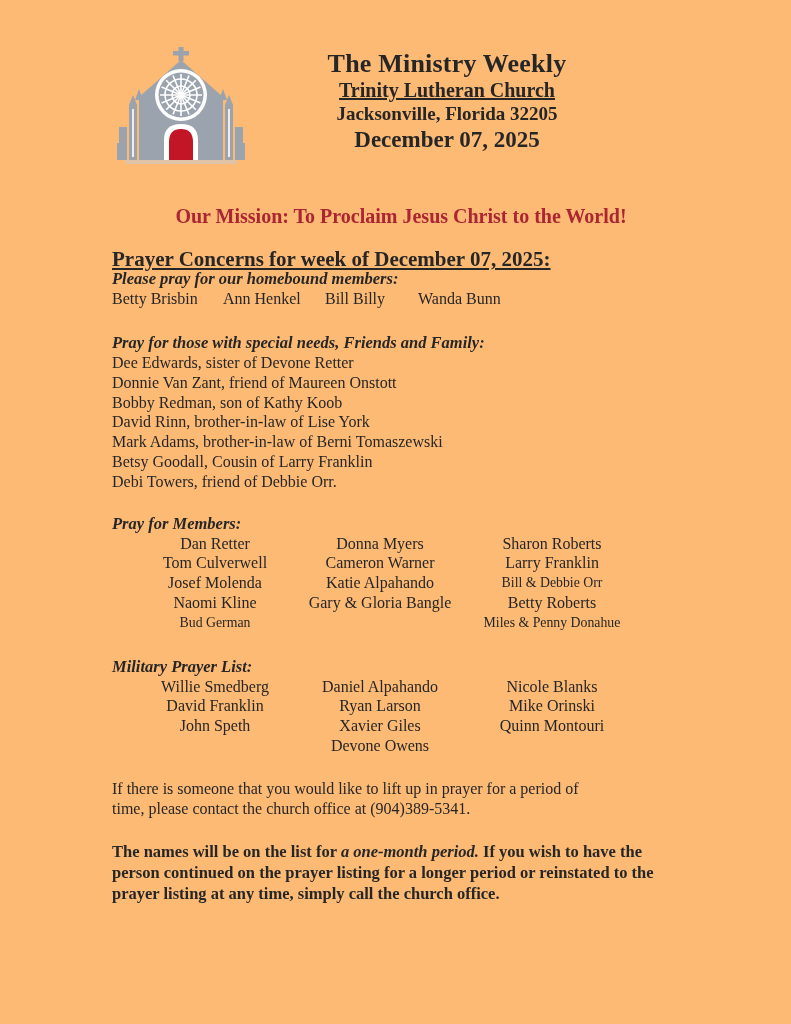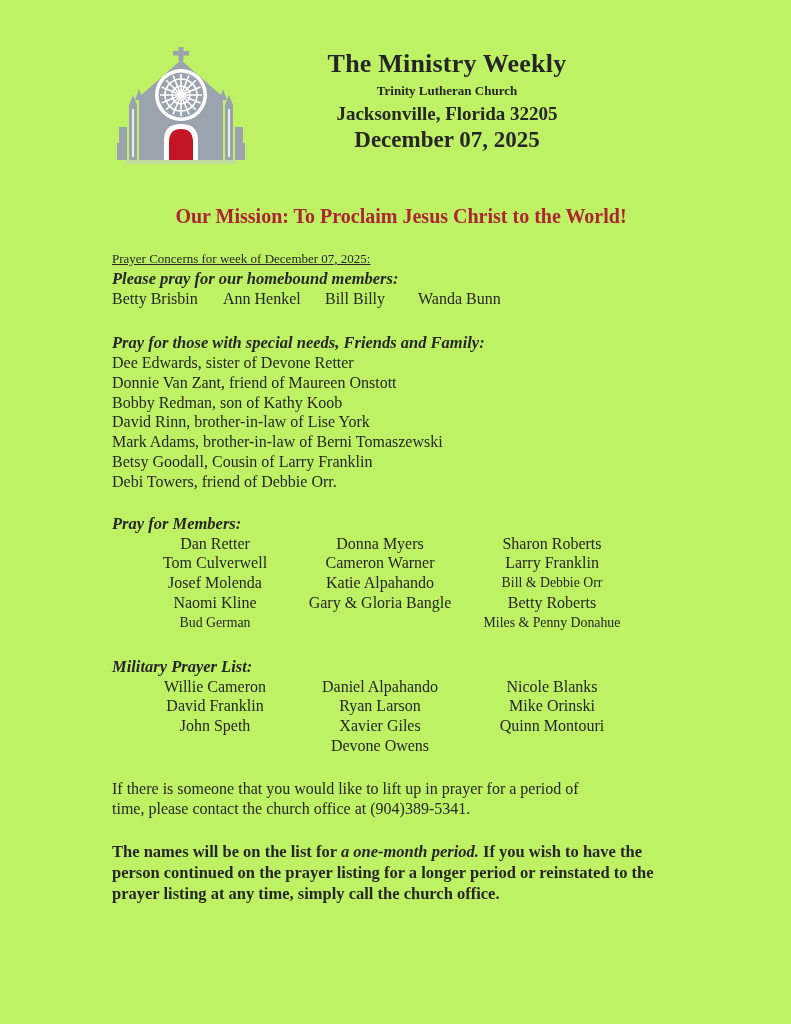--- a/index.html
+++ b/index.html
@@ -1,21 +1,21 @@
 <!DOCTYPE html>
 <html style="--mission_red: #ab2533; --church_gray: #9aa3ae; --door_red: #c21627;"><head>
 <meta charset="utf-8">
 <style>
   * { margin: 0; padding: 0; box-sizing: border-box; }
   html, body { background: #ffffff; }
   .page {
     position: relative;
     width: 791px;
     height: 1024px;
-    background: #bef264;
+    background: #fdba74;
     font-family: "Liberation Serif", "DejaVu Serif", serif;
     color: #262626;
     overflow: hidden;
   }
 
   
   .logo {
     position: absolute;
     left: 117px;
     top: 47px;
@@ -29,44 +29,44 @@
 
   .masthead {
     position: absolute;
     left: 277px;
     top: 48px;
     width: 340px;
     text-align: center;
     font-weight: bold;
   }
   .masthead .title   { font-size: 26px; line-height: 31px; letter-spacing: 0.2px; }
-  .masthead .church  { font-size: 13px; line-height: 23px; }
+  .masthead .church  { font-size: 20px; line-height: 23px; text-decoration: underline; }
   .masthead .loc     { font-size: 19px; line-height: 23px; }
   .masthead .date    { font-size: 23px; line-height: 30px; }
 
   
   .main {
     position: absolute;
     left: 112px;
     top: 204px;
     width: 540px;
   }
   .mission {
     margin-left: 38px;
     text-align: center;
     font-weight: bold;
     font-size: 20px;
     line-height: 24px;
     color: var(--mission_red);
   }
   .concerns-heading {
     margin-top: 21px;
-    font-weight: normal;
+    font-weight: bold;
     text-decoration: underline;
-    font-size: 13px;
+    font-size: 21px;
     line-height: 20px;
   }
   .sub-label {
     font-weight: bold;
     font-style: italic;
     font-size: 16.5px;
     line-height: 20px;
   }
   .homebound-names {
     display: flex;
@@ -217,21 +217,21 @@
       <div>Naomi Kline</div>
       <div>Gary &amp; Gloria Bangle</div>
       <div>Betty Roberts</div>
       <div class="small">Bud German</div>
       <div></div>
       <div class="small">Miles &amp; Penny Donahue</div>
     </div>
 
     <div class="sub-label military-label">Military Prayer List:</div>
     <div class="name-grid">
-      <div>Willie Cameron</div>
+      <div>Willie Smedberg</div>
       <div>Daniel Alpahando</div>
       <div>Nicole Blanks</div>
       <div>David Franklin</div>
       <div>Ryan Larson</div>
       <div>Mike Orinski</div>
       <div>John Speth</div>
       <div>Xavier Giles</div>
       <div>Quinn Montouri</div>
       <div></div>
       <div>Devone Owens</div>

